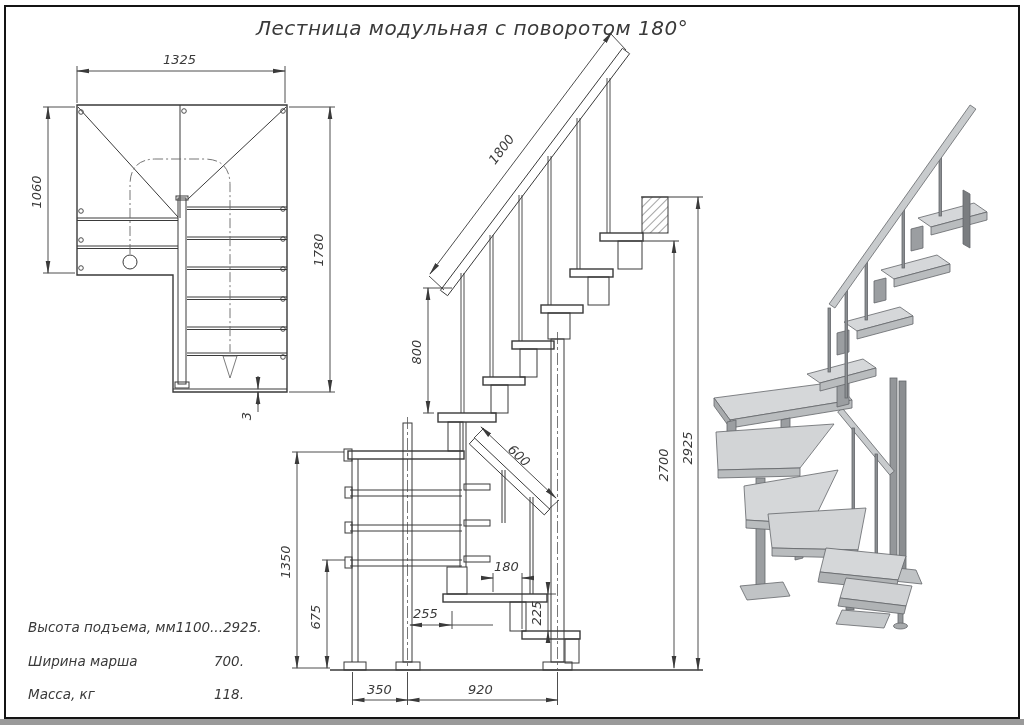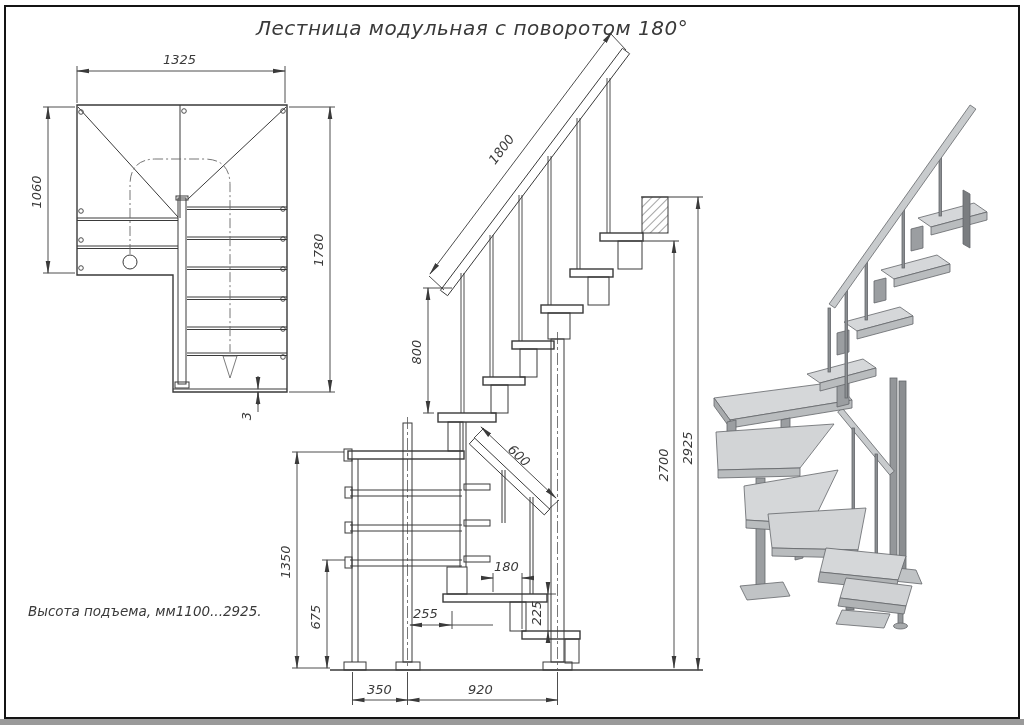--- a/index.html
+++ b/index.html
@@ -4,40 +4,48 @@
 <style>
   html,body{margin:0;padding:0;background:#ffffff;}
   #sheet{position:relative;width:1024px;height:725px;background:#ffffff;overflow:hidden;
          font-family:"DejaVu Sans",sans-serif;}
   #frame{position:absolute;left:4px;top:5px;width:1012px;height:710px;border:2px solid #141414;}
   #bottom-strip{position:absolute;left:0;bottom:0;width:1024px;height:6px;background:#9a9a9a;}
   #title{position:absolute;left:256px;top:16px;width:340px;text-align:center;
          font-style:italic;font-size:20px;letter-spacing:.5px;color:#3a3a3a;white-space:nowrap;}
   #specs{position:absolute;left:28px;top:603px;width:216px;color:#3a3a3a;
          font-style:italic;font-size:13.5px;line-height:17.5px;}
-  .spec-row{display:flex;justify-content:space-between;white-space:nowrap;}
+  .spec-row{display:flex;justify-content:space-between;white-space:nowrap;margin-top:16px;}
   svg text{font-family:"DejaVu Sans",sans-serif;font-style:italic;font-size:13px;fill:#3a3a3a;}
   .ln{stroke:#3a3a3a;stroke-width:1;fill:none;}
   .thk{stroke:#3a3a3a;stroke-width:1.4;fill:none;}
   .thin{stroke:#5a5a5a;stroke-width:.8;fill:none;}
   .dim{stroke:#3a3a3a;stroke-width:.9;fill:none;}
   .cl{stroke:#555;stroke-width:.8;fill:none;stroke-dasharray:12 3 3 3;}
   .wl{stroke:#666;stroke-width:.9;fill:none;stroke-dasharray:10 3 2 3;}
 </style>
 </head>
 <body>
 
 <div id="sheet">
   <div id="frame"></div>
   <div id="title">Лестница модульная с поворотом 180°</div>
 
   <div id="specs">
     <div class="spec-row">
         <span>Высота подъема, мм</span>
         <span>1100...2925.</span>
+      </div>
+    <div class="spec-row">
+        <span>Ширина марша</span>
+        <span>700.</span>
+      </div>
+    <div class="spec-row">
+        <span>Масса, кг</span>
+        <span>118.</span>
       </div>
   </div>
 
   <svg width="1024" height="725" viewBox="0 0 1024 725" style="position:absolute;left:0;top:0">
     <defs>
       <marker id="ah" orient="auto-start-reverse" markerWidth="13" markerHeight="8" refX="12" refY="3" markerUnits="userSpaceOnUse" viewBox="0 0 13 6">
         <path d="M13,3 L0,0.7 L0,5.3 Z" fill="#3a3a3a"></path>
       </marker>
       <pattern id="hatch" width="6" height="6" patternUnits="userSpaceOnUse" patternTransform="rotate(45)">
         <line x1="0" y1="0" x2="0" y2="6" stroke="#4a4a4a" stroke-width="1"></line>

